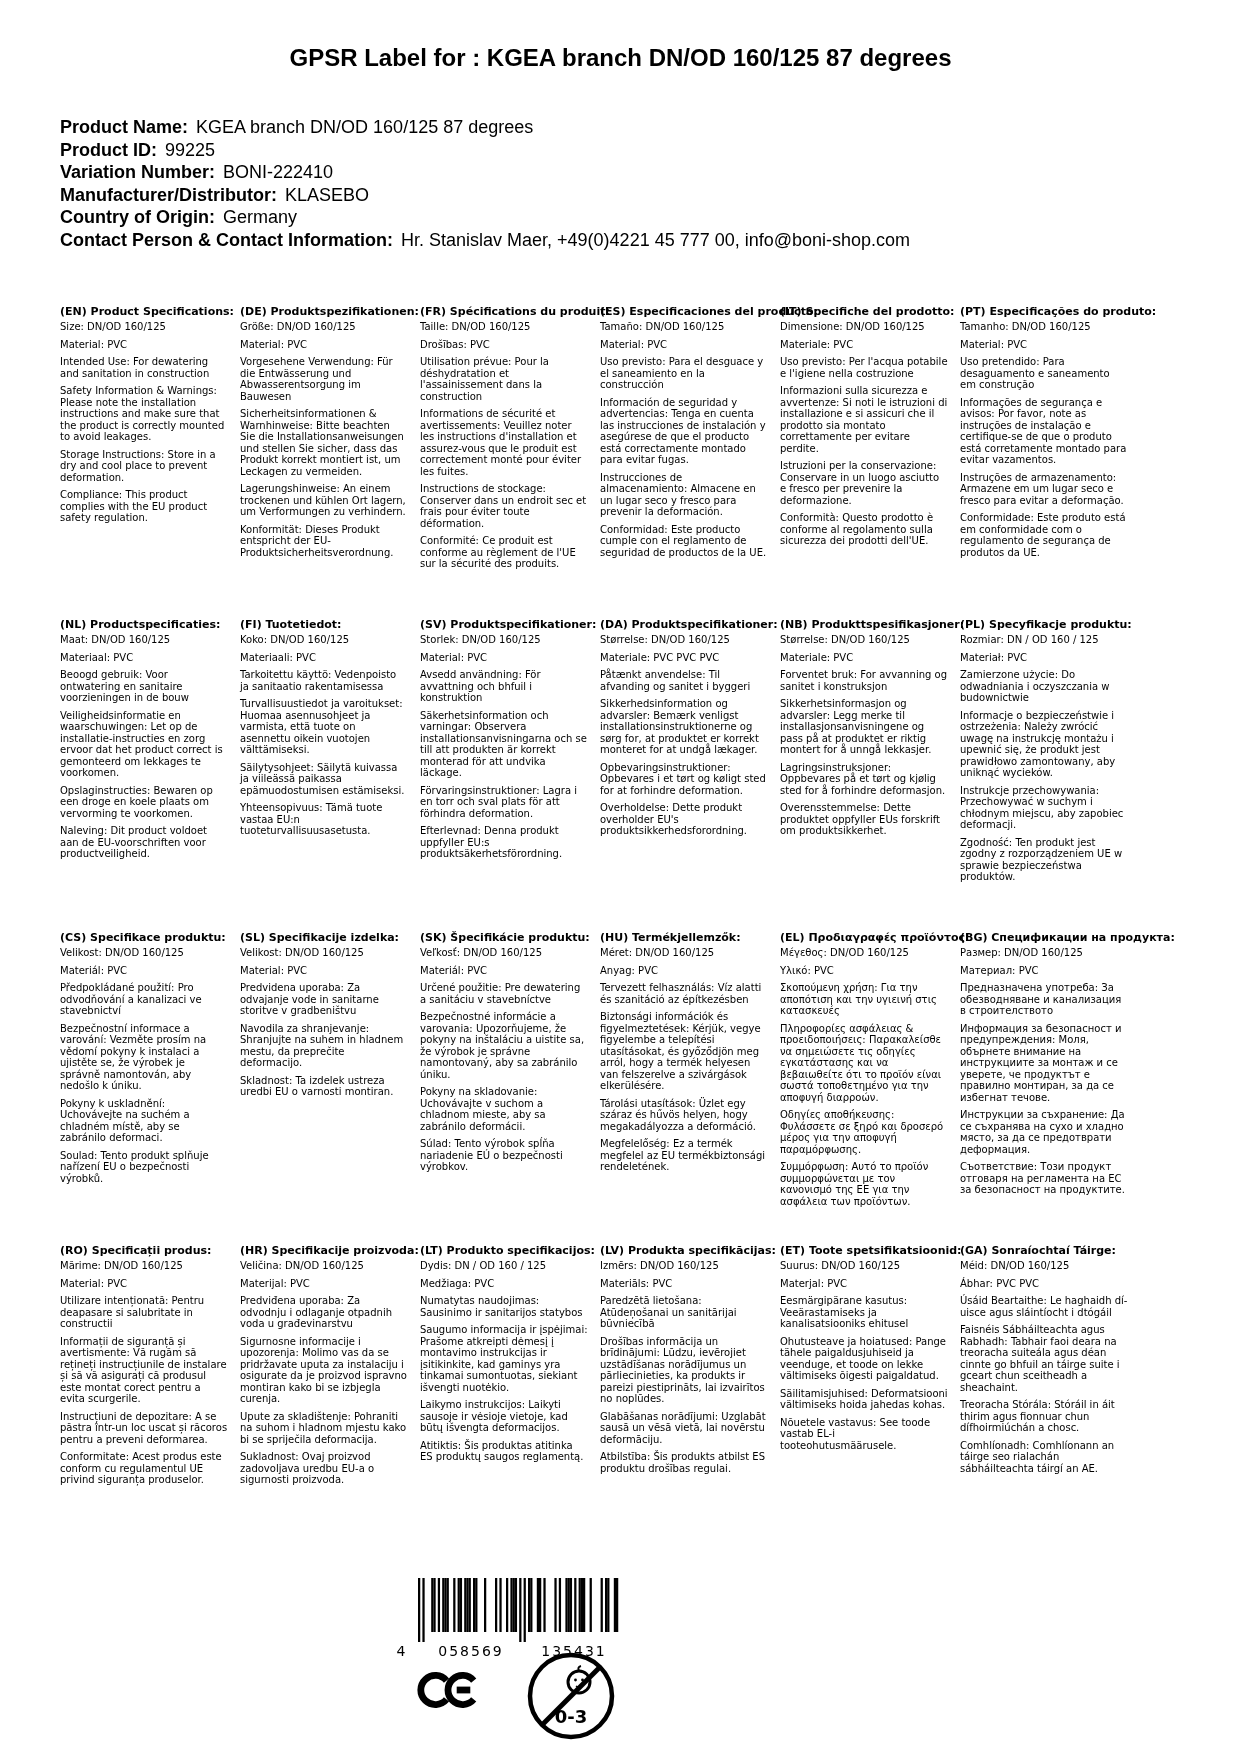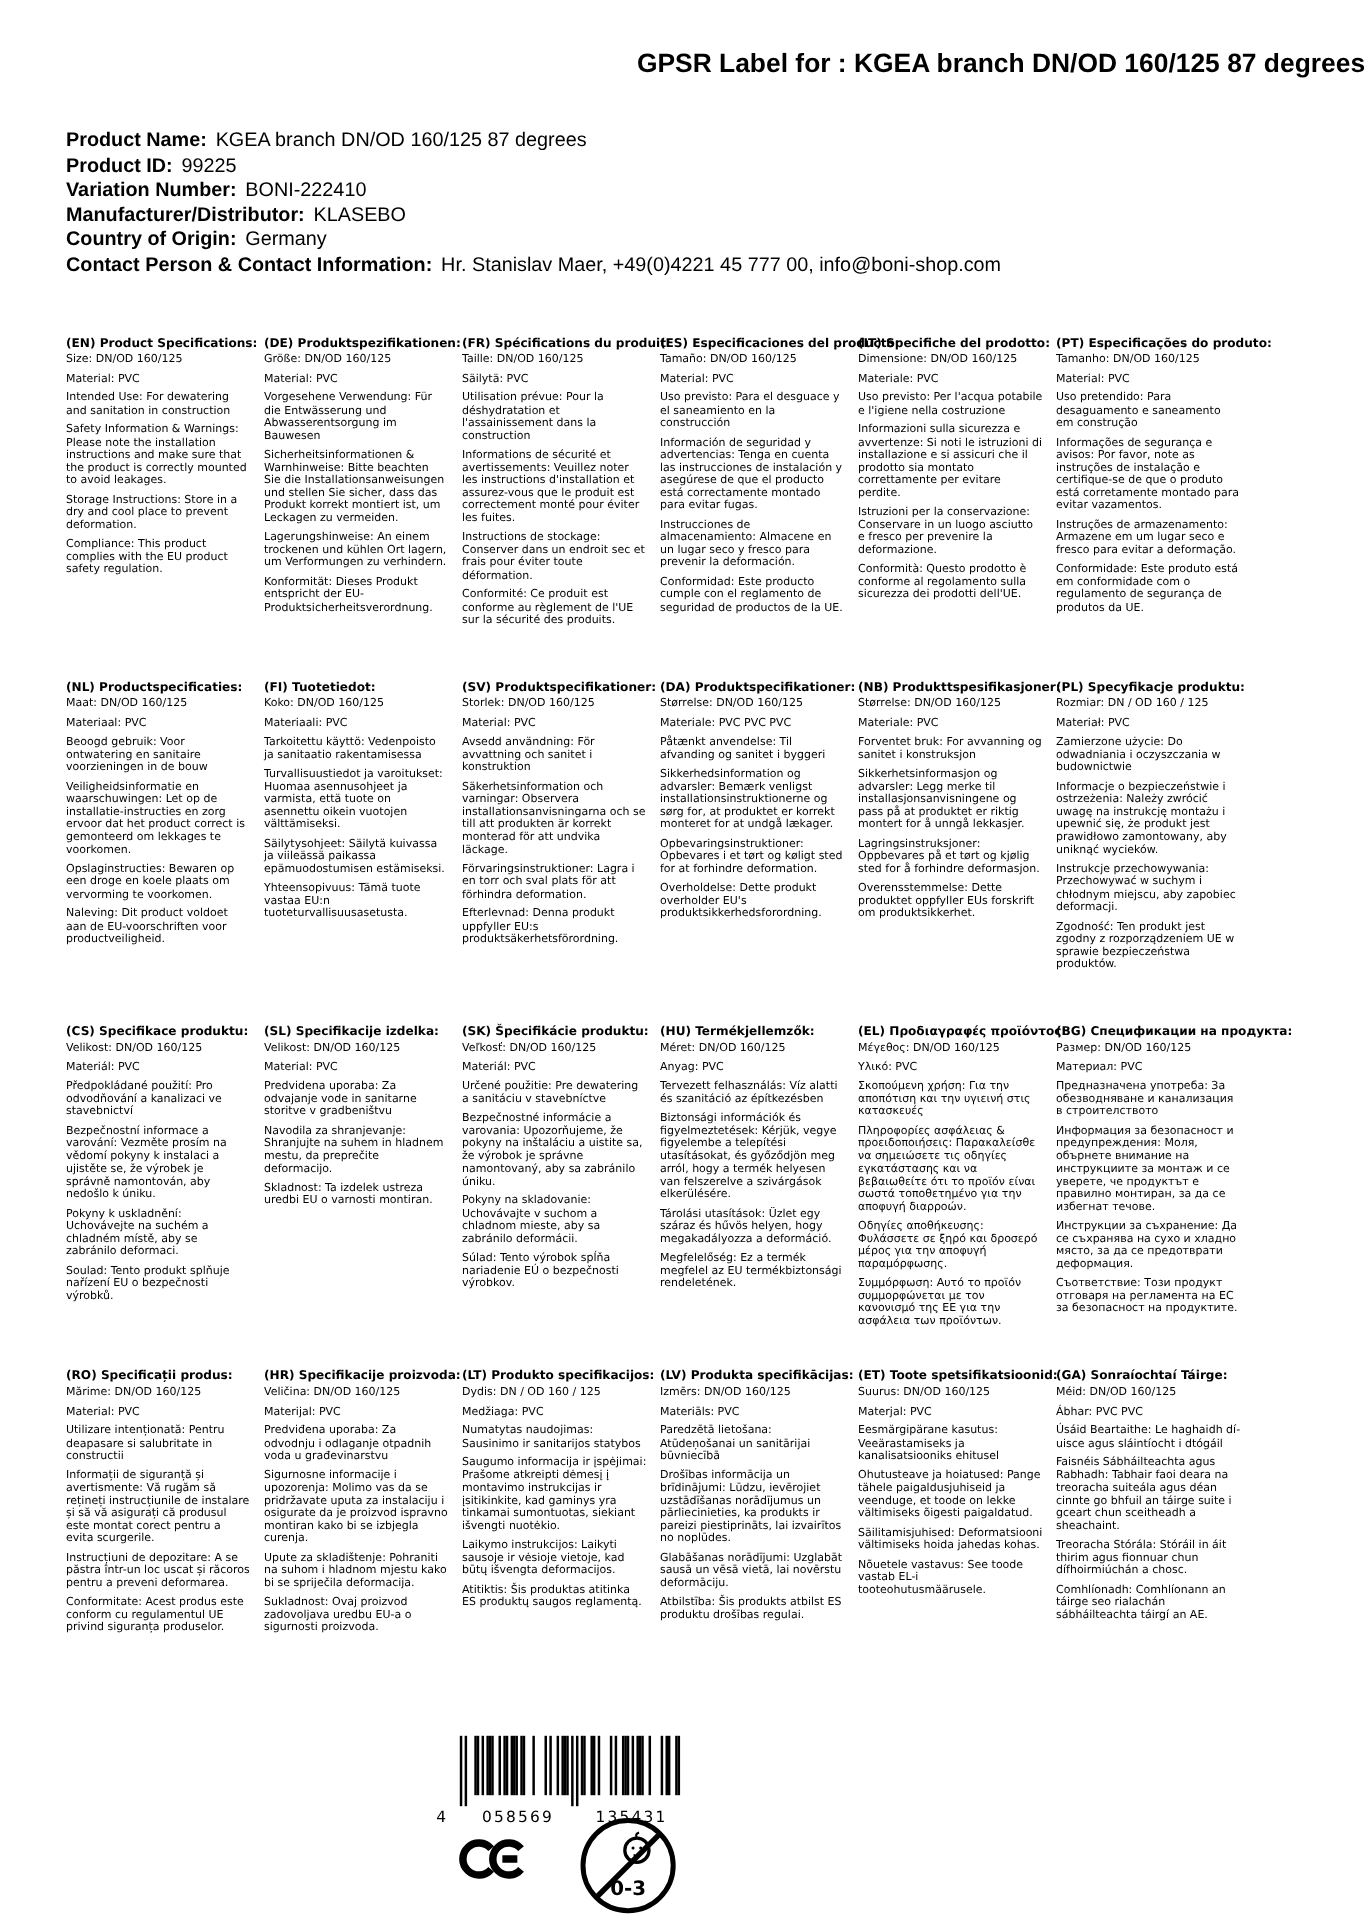--- a/index.html
+++ b/index.html
@@ -1,17 +1,17 @@
 <!DOCTYPE html>
 <html><head>
 <meta charset="utf-8">
 <style>
   html,body{margin:0;padding:0;width:1241px;height:1754px;background:#fff;overflow:hidden;}
   body{font-family:"DejaVu Sans",sans-serif;color:#000;position:relative;}
-  .title{position:absolute;top:44px;left:0;width:100%;text-align:right;
+  .title{position:absolute;top:44px;left:0;width:100%;text-align:center;
          font-family:"Liberation Sans",sans-serif;font-size:24px;font-weight:bold;}
   .pinfo{position:absolute;top:116px;left:60px;font-family:"Liberation Sans",sans-serif;font-size:18px;}
   .pinfo .row{line-height:22.5px;white-space:nowrap;}
   .pinfo .lbl{font-weight:bold;margin-right:8px;}
   .grid{position:absolute;top:305px;left:60px;display:grid;
         grid-template-columns:repeat(6,168px);column-gap:12px;grid-auto-rows:313px;}
   .cell{overflow:visible;}
   .cell h3{font-size:11px;font-weight:bold;margin:0 0 3px 0;white-space:nowrap;}
   .cell p{font-size:10px;line-height:11.5px;margin:0 0 6px 0;overflow-wrap:break-word;}
   .barcode{position:absolute;top:1576px;left:390px;}
@@ -69,21 +69,21 @@
       <p>Material: PVC</p>
       <p>Vorgesehene Verwendung: Für die Entwässerung und Abwasserentsorgung im Bauwesen</p>
       <p>Sicherheitsinformationen &amp; Warnhinweise: Bitte beachten Sie die Installationsanweisungen und stellen Sie sicher, dass das Produkt korrekt montiert ist, um Leckagen zu vermeiden.</p>
       <p>Lagerungshinweise: An einem trockenen und kühlen Ort lagern, um Verformungen zu verhindern.</p>
       <p>Konformität: Dieses Produkt entspricht der EU-Produktsicherheitsverordnung.</p>
     </div>
 
   <div class="cell">
     <h3>(FR) Spécifications du produit:</h3>
   <p>Taille: DN/OD 160/125</p>
-      <p>Säilytä: PVC</p>
+      <p>Drošības: PVC</p>
       <p>Utilisation prévue: Pour la déshydratation et l'assainissement dans la construction</p>
       <p>Informations de sécurité et avertissements: Veuillez noter les instructions d'installation et assurez-vous que le produit est correctement monté pour éviter les fuites.</p>
       <p>Instructions de stockage: Conserver dans un endroit sec et frais pour éviter toute déformation.</p>
       <p>Conformité: Ce produit est conforme au règlement de l'UE sur la sécurité des produits.</p>
     </div>
 
   <div class="cell">
     <h3>(ES) Especificaciones del producto:</h3>
   <p>Tamaño: DN/OD 160/125</p>
       <p>Material: PVC</p>
@@ -130,21 +130,21 @@
       <p>Tarkoitettu käyttö: Vedenpoisto ja sanitaatio rakentamisessa</p>
       <p>Turvallisuustiedot ja varoitukset: Huomaa asennusohjeet ja varmista, että tuote on asennettu oikein vuotojen välttämiseksi.</p>
       <p>Säilytysohjeet: Säilytä kuivassa ja viileässä paikassa epämuodostumisen estämiseksi.</p>
       <p>Yhteensopivuus: Tämä tuote vastaa EU:n tuoteturvallisuusasetusta.</p>
     </div>
 
   <div class="cell">
     <h3>(SV) Produktspecifikationer:</h3>
   <p>Storlek: DN/OD 160/125</p>
       <p>Material: PVC</p>
-      <p>Avsedd användning: För avvattning och sanitet i konstruktion</p>
+      <p>Avsedd användning: För avvattning och bhfuil i konstruktion</p>
       <p>Säkerhetsinformation och varningar: Observera installationsanvisningarna och se till att produkten är korrekt monterad för att undvika läckage.</p>
       <p>Förvaringsinstruktioner: Lagra i en torr och sval plats för att förhindra deformation.</p>
       <p>Efterlevnad: Denna produkt uppfyller EU:s produktsäkerhetsförordning.</p>
     </div>
 
   <div class="cell">
     <h3>(DA) Produktspecifikationer:</h3>
   <p>Størrelse: DN/OD 160/125</p>
       <p>Materiale: PVC PVC PVC</p>
       <p>Påtænkt anvendelse: Til afvanding og sanitet i byggeri</p>

